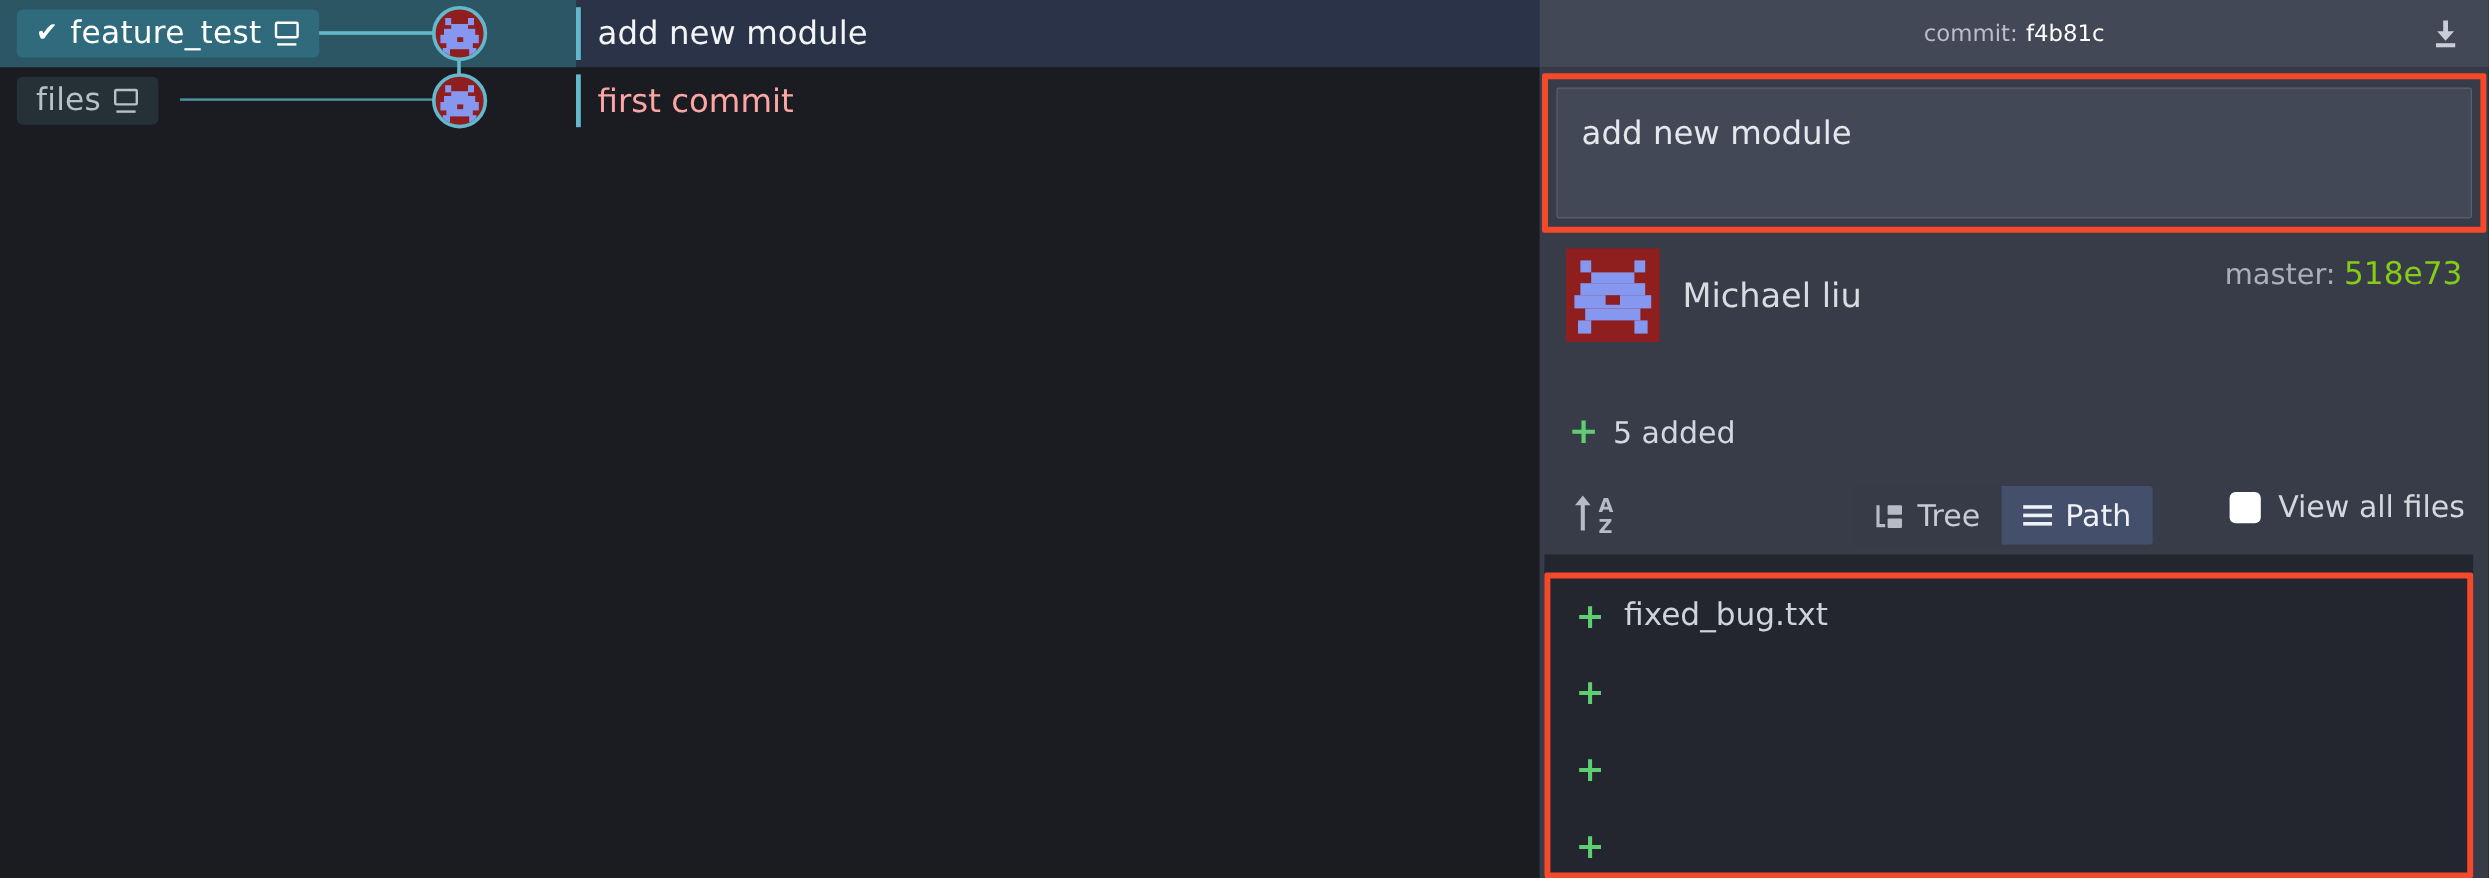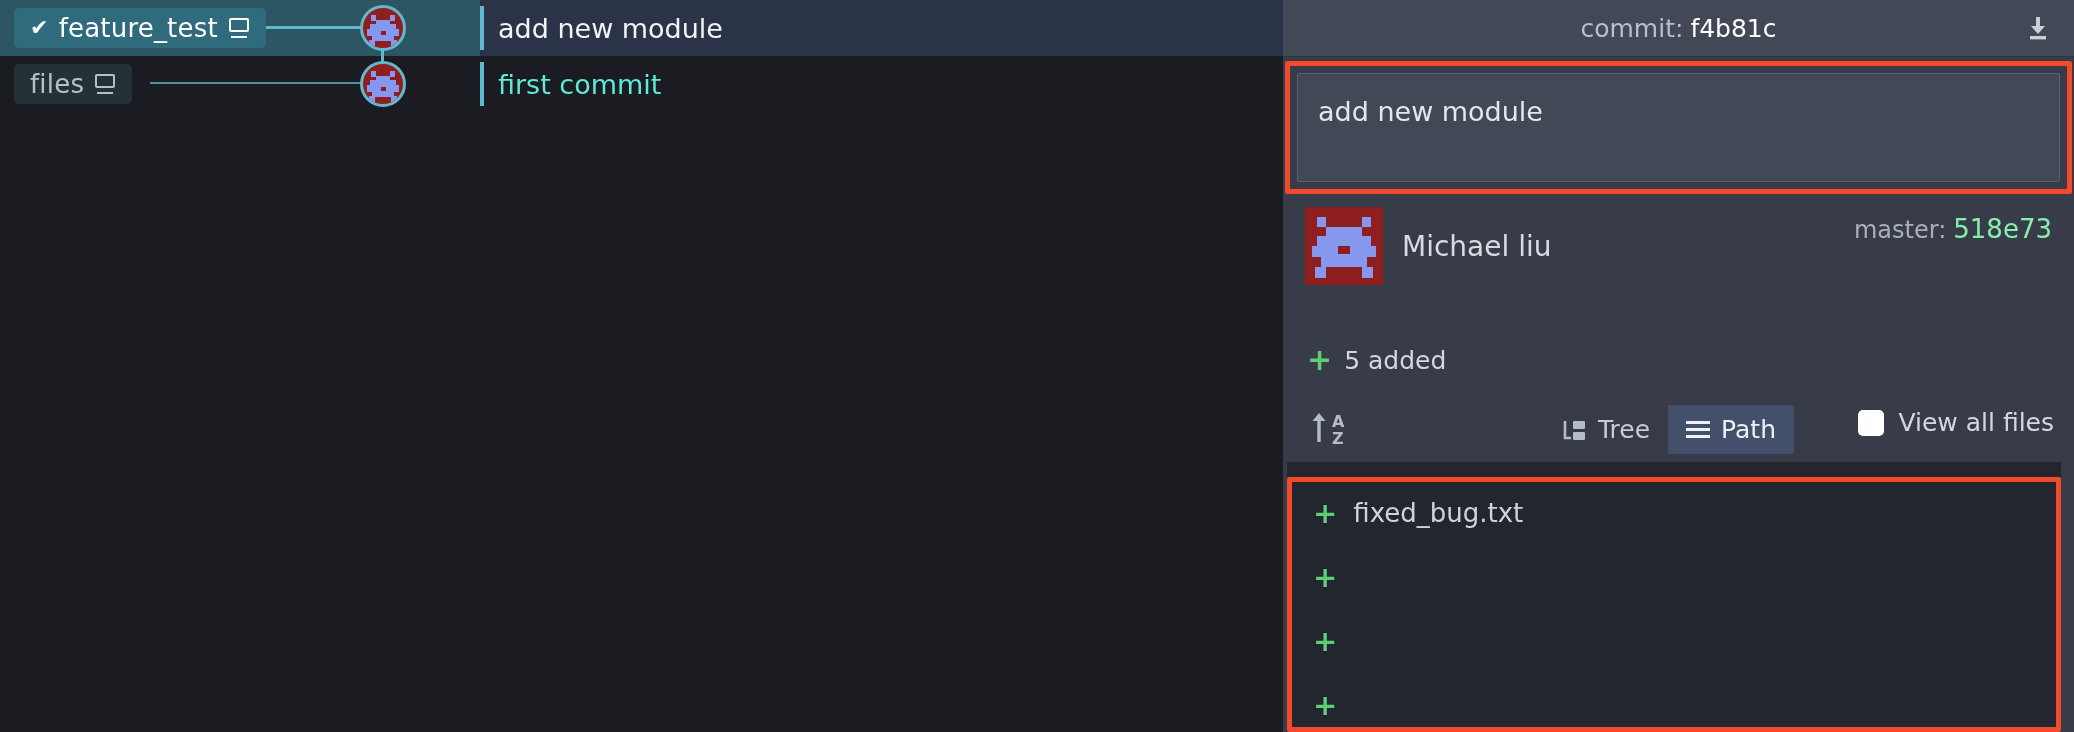--- a/index.html
+++ b/index.html
@@ -85,37 +85,37 @@
     overflow: hidden;
   }
   .node .pix { position: absolute; background: #8597ee; }
 
   .commit-msg {
     position: absolute; left: 498px; top: 0; height: 56px;
     display: flex; align-items: center;
     font-size: 27px;
   }
   .row0 .commit-msg { color: #f2f4f6; }
-  .row1 .commit-msg { color: #5eead4; }
+  .row1 .commit-msg { color: #fca5a5; }
 
   
   .detail-panel {
     position: relative;
     width: 791px; height: 732px;
     flex: 0 0 791px;
     background: #373c48;
   }
   .detail-header {
     position: relative;
     height: 57px; width: 791px;
     background: #434857;
     border-bottom: 1px solid #2f333d;
     display: flex; align-items: center; justify-content: center;
   }
-  .header-commit { font-size: 25px; color: #b9bec8; }
+  .header-commit { font-size: 19px; color: #b9bec8; }
   .header-commit .sha { color: #ffffff; margin-left: 7px; }
   .download-icon {
     position: absolute; right: 22px; top: 50%; transform: translateY(-50%);
     width: 28px; height: 28px;
   }
 
   
   .annot {
     position: absolute;
     border: 5px solid #f4492a;
@@ -159,21 +159,21 @@
   }
   .avatar .pix { position: absolute; background: #8597ee; }
   .author-text { margin-left: 19px; }
   .author-name { font-size: 28px; color: #d8dce2; line-height: 1.25; }
   .author-date { font-size: 24px; color: #aab0ba; margin-top: 8px; }
   .author-date .d { color: #d3d8df; margin-left: 6px; }
   .parent-info {
     position: absolute; right: 22px; top: 14px;
     font-size: 24px; color: #aab0ba;
   }
-  .parent-info .sha { color: #86efac; font-size: 26px; margin-left: 7px; }
+  .parent-info .sha { color: #84cc16; font-size: 26px; margin-left: 7px; }
 
   
   .added-summary {
     position: absolute; left: 24px; top: 345px;
     display: flex; align-items: center; gap: 12px;
     font-size: 25px; color: #d3d8df;
   }
   .plus-green { color: #5fce72; font-size: 30px; font-weight: bold; line-height: 1; }
 
   

